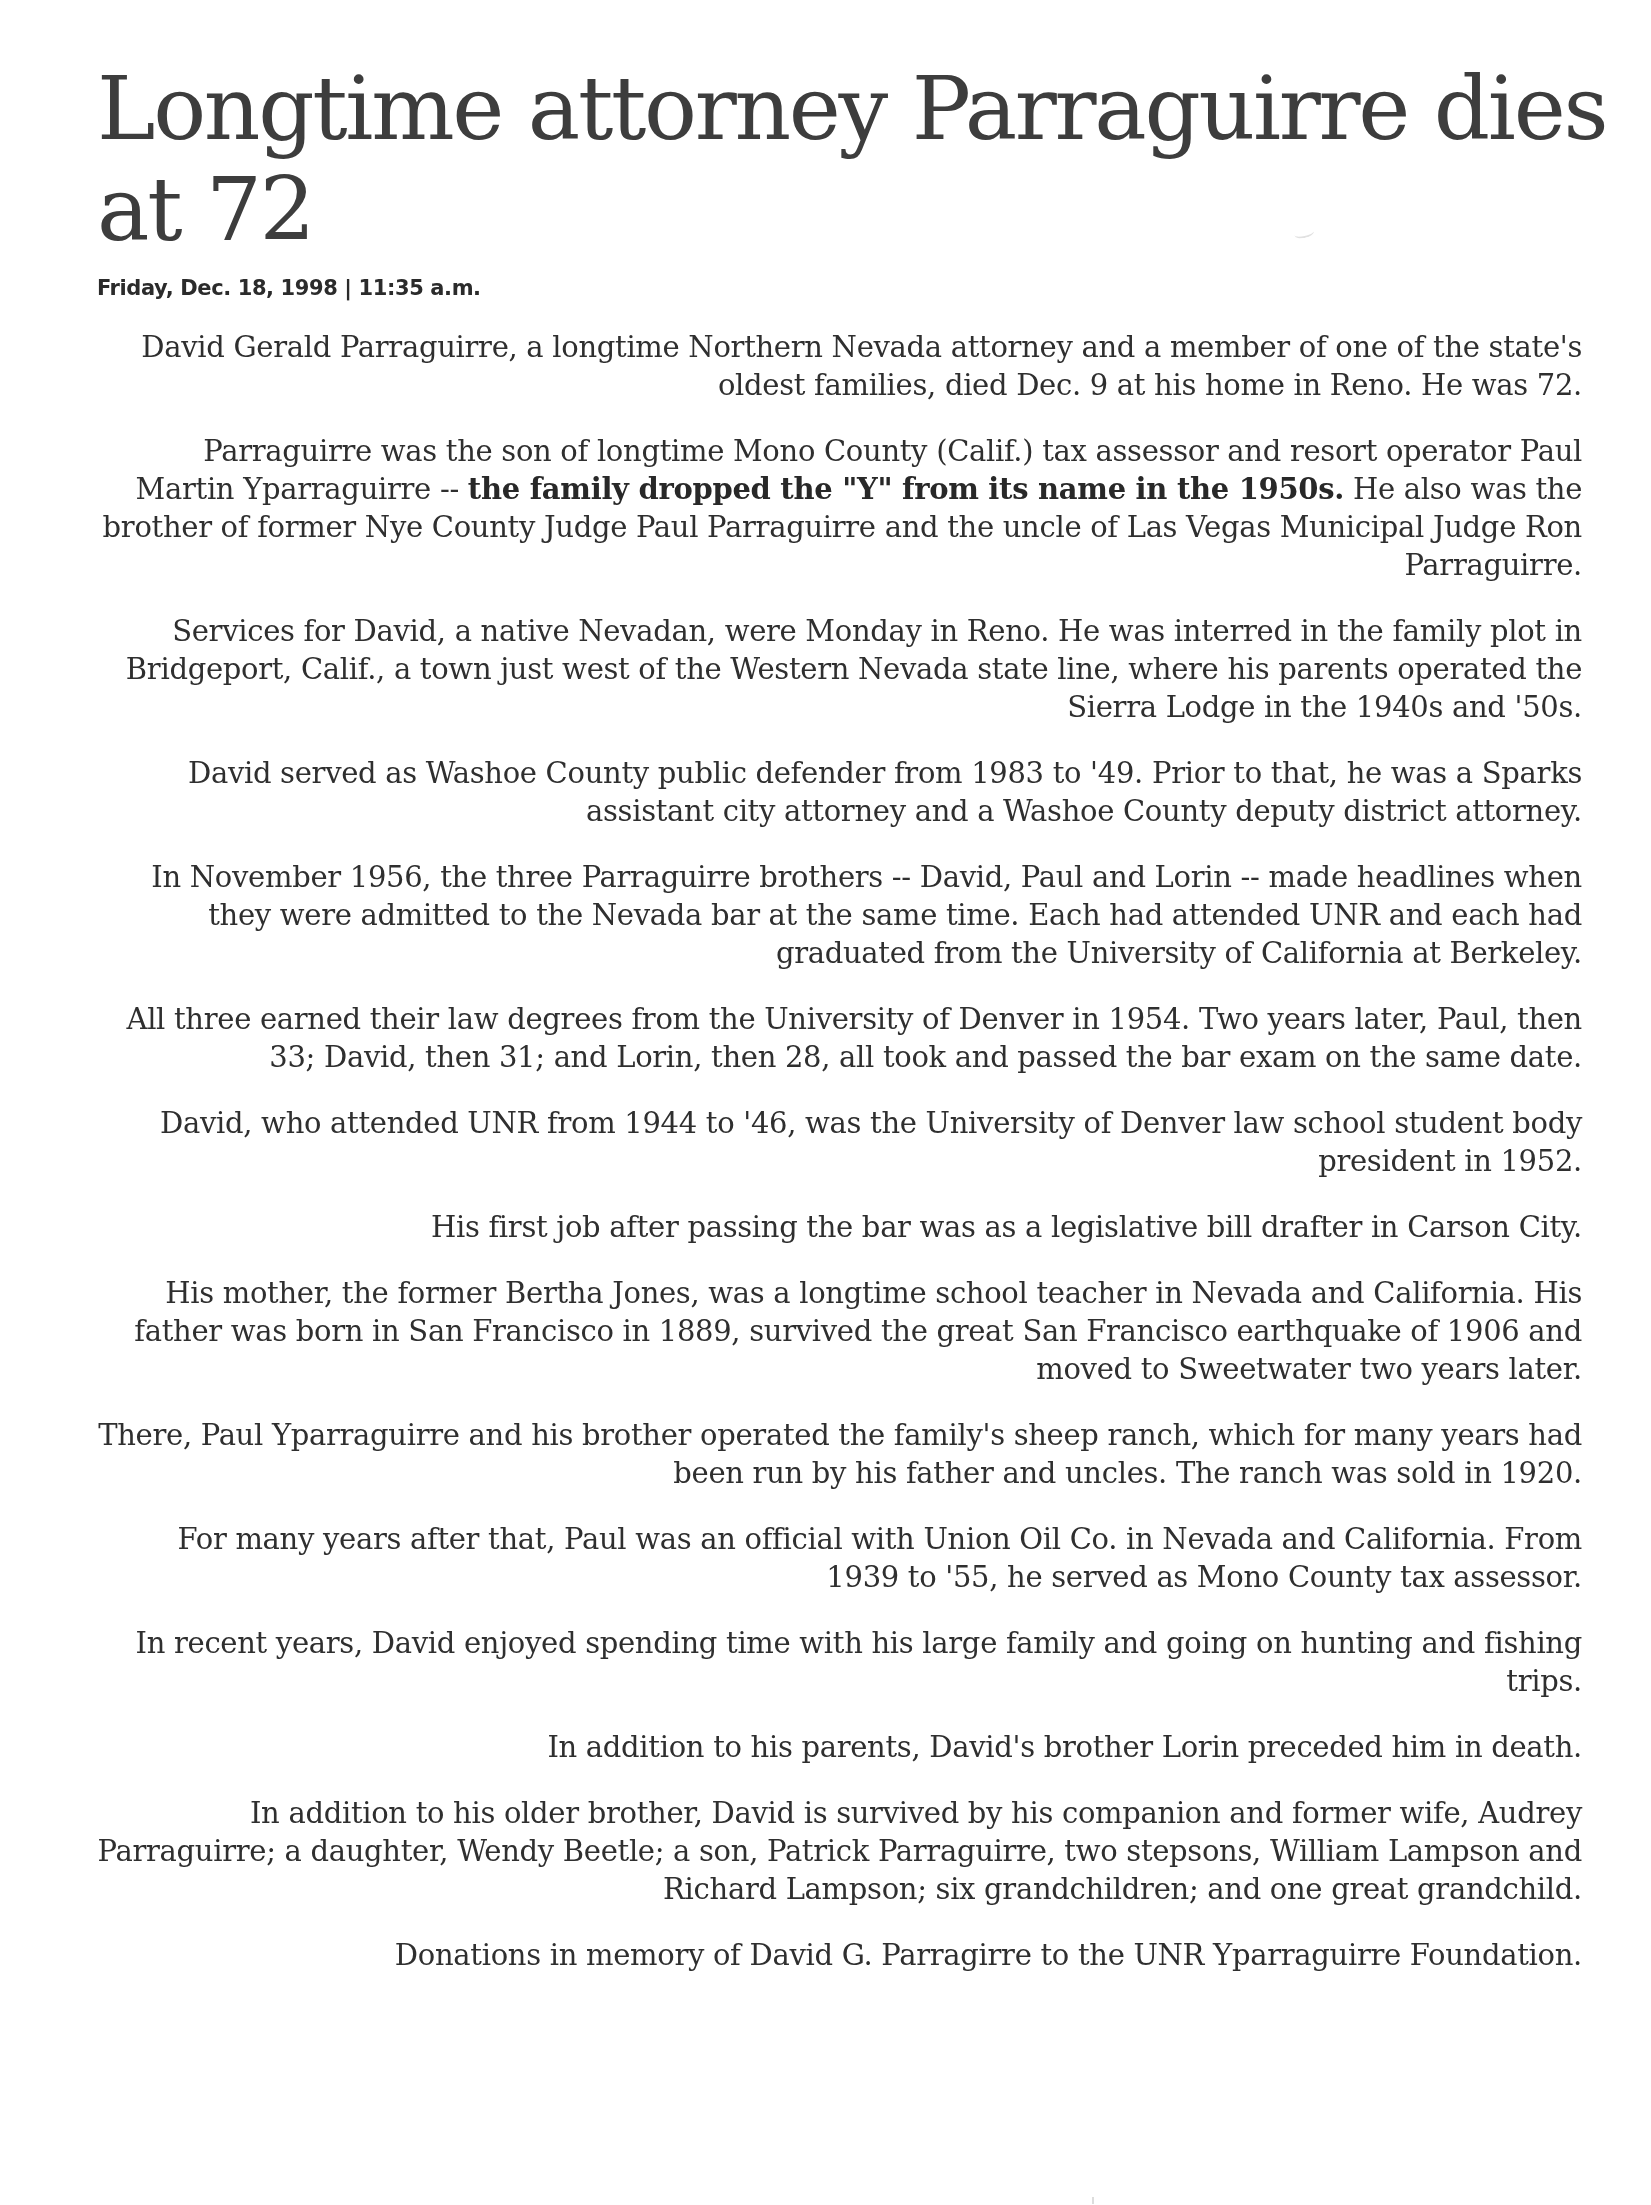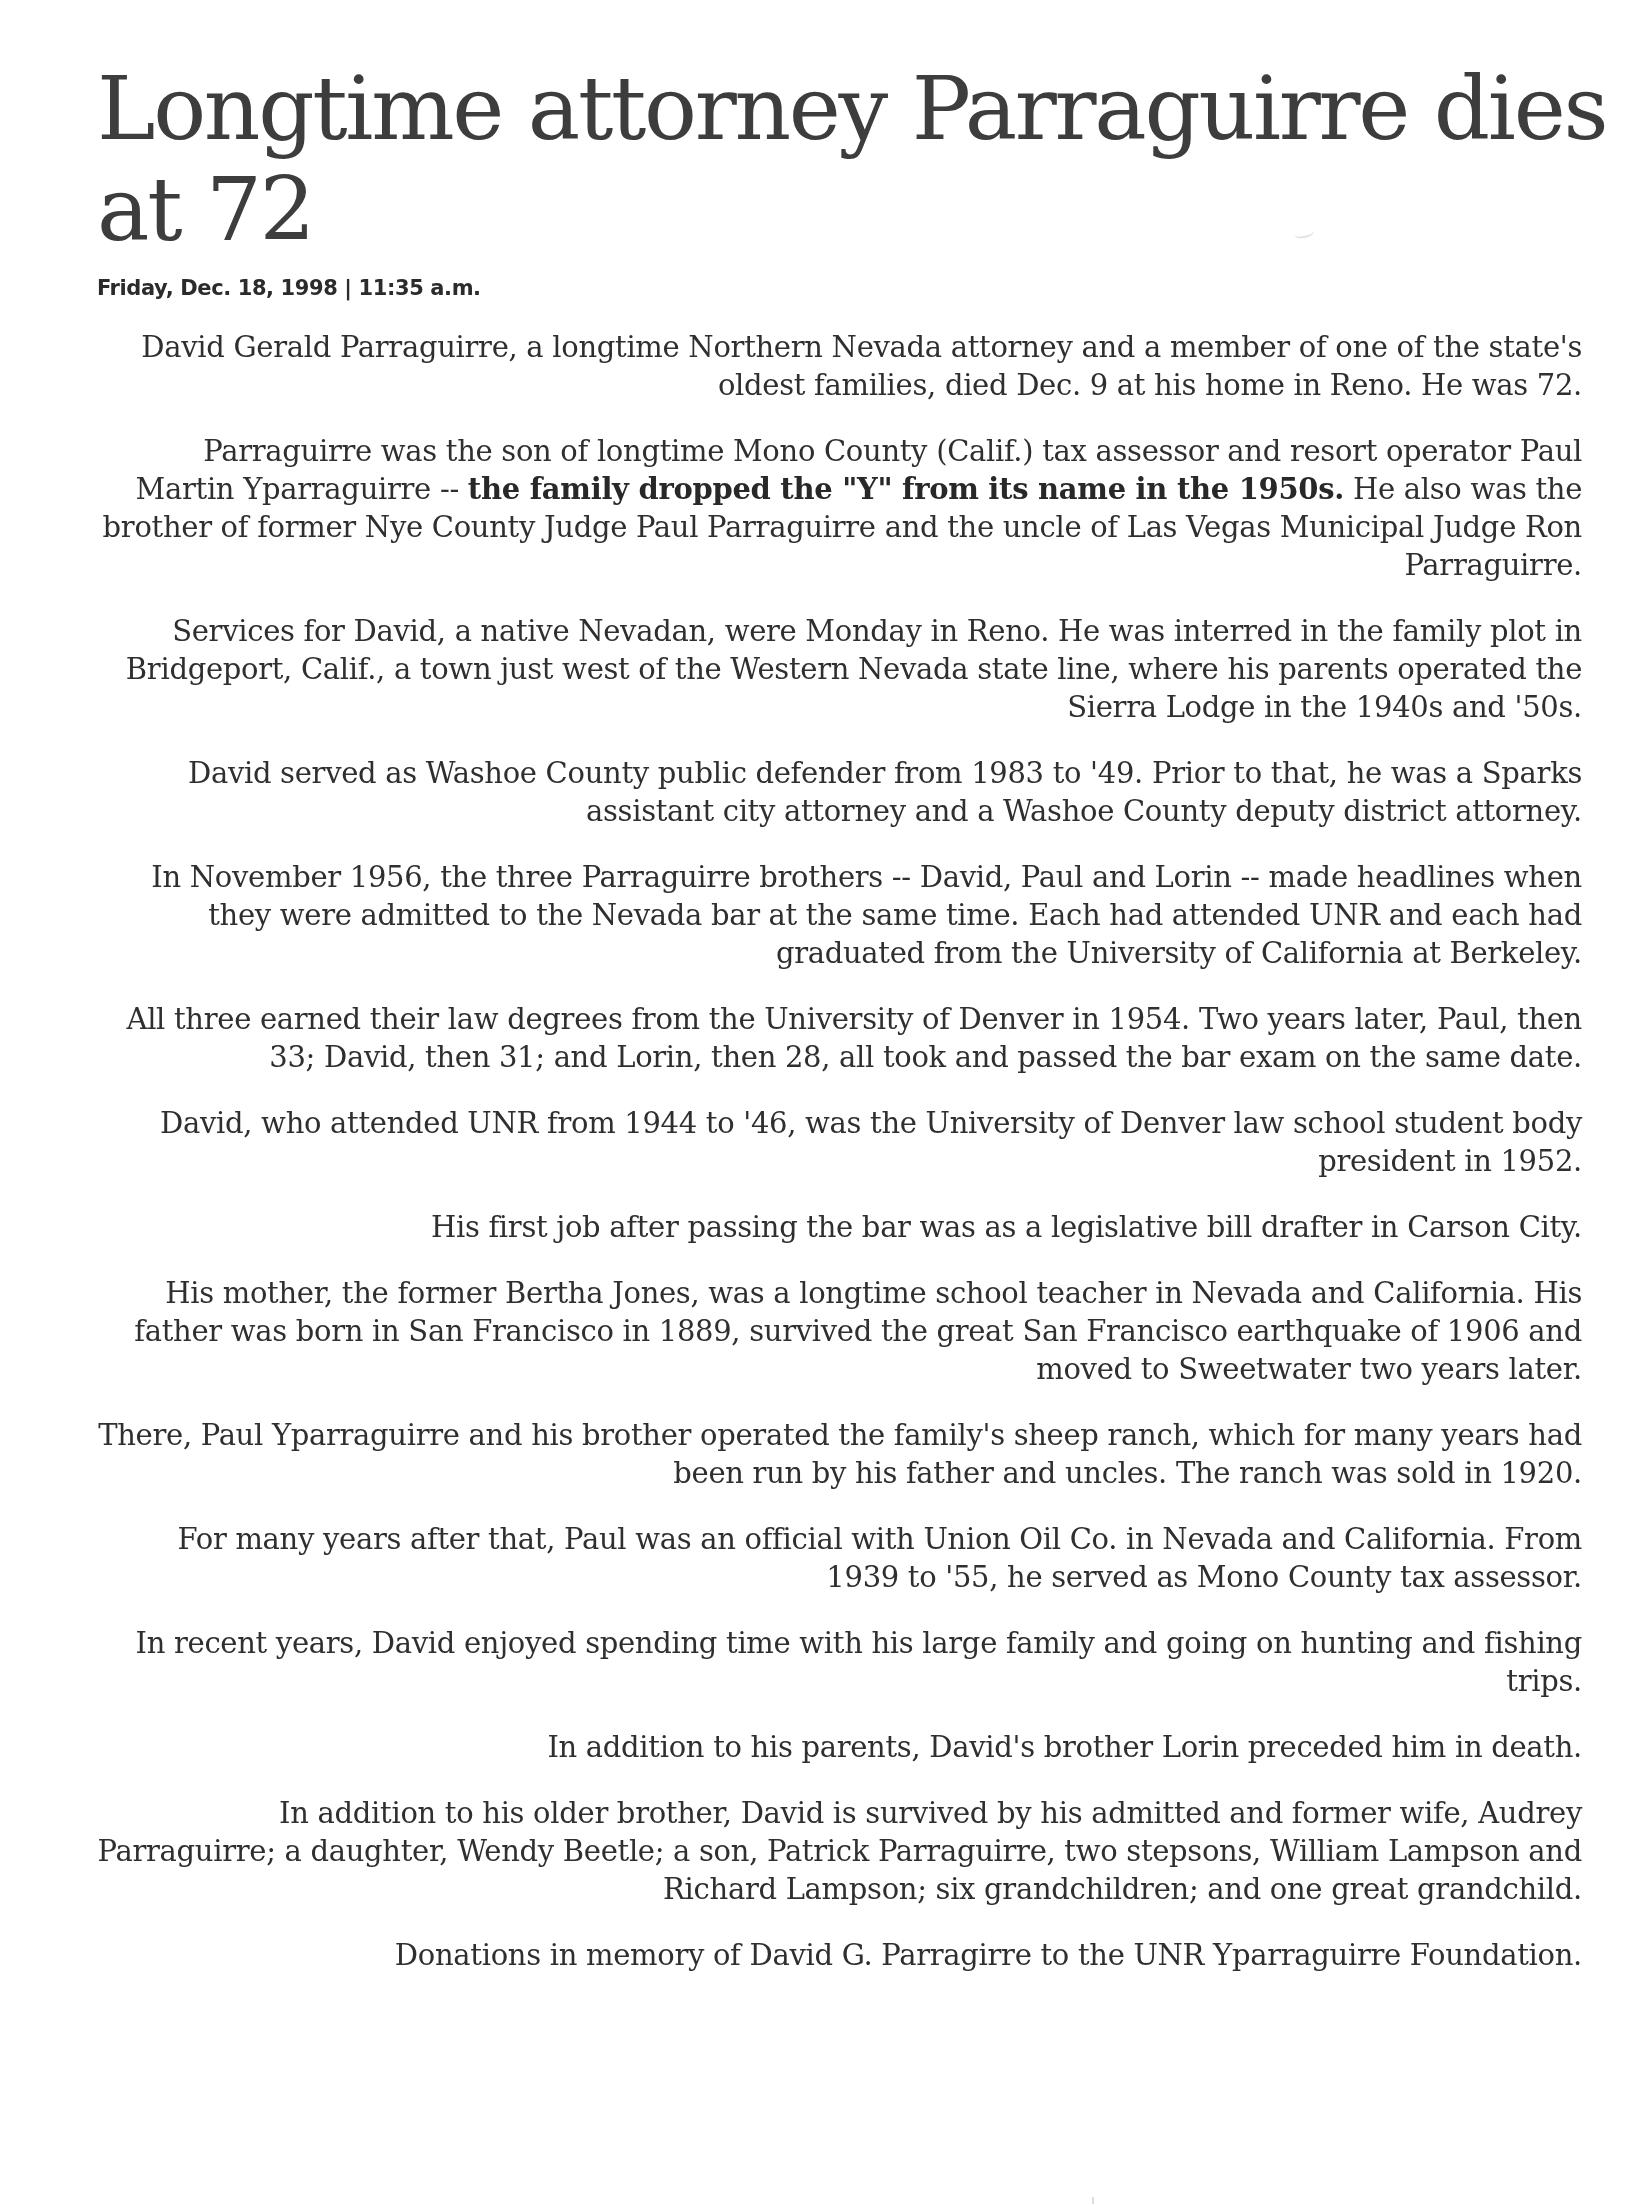--- a/index.html
+++ b/index.html
@@ -99,21 +99,21 @@
     <p>David served as Washoe County public defender from 1983 to '49. Prior to that, he was a Sparks assistant city attorney and a Washoe County deputy district attorney.</p>
     <p>In November 1956, the three Parraguirre brothers -- David, Paul and Lorin -- made headlines when they were admitted to the Nevada bar at the same time. Each had attended UNR and each had graduated from the University of California at Berkeley.</p>
     <p>All three earned their law degrees from the University of Denver in 1954. Two years later, Paul, then 33; David, then 31; and Lorin, then 28, all took and passed the bar exam on the same date.</p>
     <p>David, who attended UNR from 1944 to '46, was the University of Denver law school student body president in 1952.</p>
     <p>His first job after passing the bar was as a legislative bill drafter in Carson City.</p>
     <p>His mother, the former Bertha Jones, was a longtime school teacher in Nevada and California. His father was born in San Francisco in 1889, survived the great San Francisco earthquake of 1906 and moved to Sweetwater two years later.</p>
     <p>There, Paul Yparraguirre and his brother operated the family's sheep ranch, which for many years had been run by his father and uncles. The ranch was sold in 1920.</p>
     <p>For many years after that, Paul was an official with Union Oil Co. in Nevada and California. From 1939 to '55, he served as Mono County tax assessor.</p>
     <p>In recent years, David enjoyed spending time with his large family and going on hunting and fishing trips.</p>
     <p>In addition to his parents, David's brother Lorin preceded him in death.</p>
-    <p>In addition to his older brother, David is survived by his admitted and former wife, Audrey Parraguirre; a daughter, Wendy Beetle; a son, Patrick Parraguirre, two stepsons, William Lampson and Richard Lampson; six grandchildren; and one great grandchild.</p>
+    <p>In addition to his older brother, David is survived by his companion and former wife, Audrey Parraguirre; a daughter, Wendy Beetle; a son, Patrick Parraguirre, two stepsons, William Lampson and Richard Lampson; six grandchildren; and one great grandchild.</p>
     <p>Donations in memory of David G. Parragirre to the UNR Yparraguirre Foundation.</p>
   </div>
 
   <div class="scan-squiggle"></div>
   <div class="scan-tick"></div>
 
 </div>
 
 
 </body></html>

